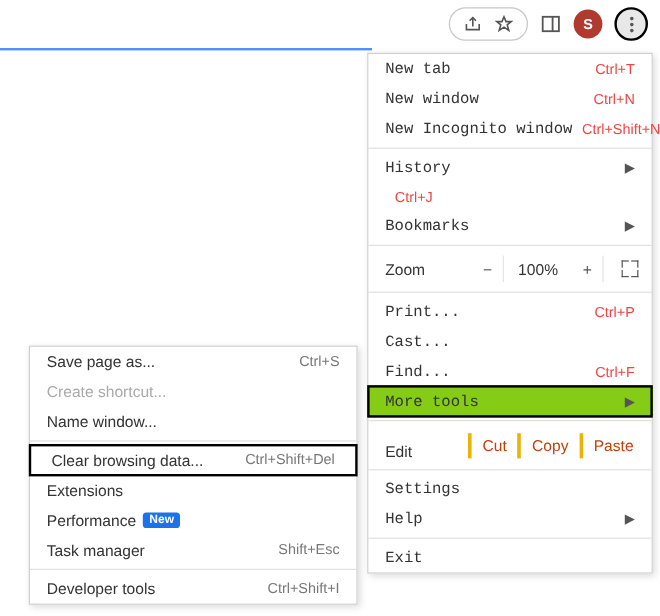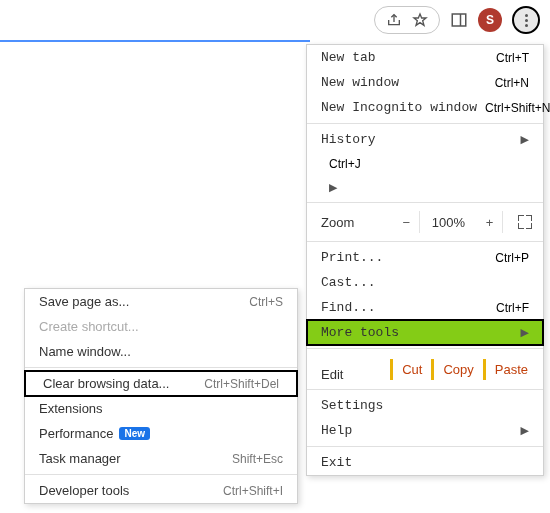--- a/index.html
+++ b/index.html
@@ -66,21 +66,21 @@
   .sep { height: 1px; background: #e0e0e0; margin: 3px 0; }
   .row {
     display: flex;
     align-items: center;
     justify-content: space-between;
     padding: 5px 14px;
     white-space: nowrap;
   }
   .row.item { cursor: default; }
   .row .label { flex: 1; font-family: Liberation Mono, monospace; }
-  .row .shortcut { color: #000000; font-size: 12px; margin-left: 8px; }
+  .row .shortcut { color: #ef4444; font-size: 12px; margin-left: 8px; }
   .row .arrow { color: #555; margin-left: 8px; font-size: 11px; }
   .row.highlight {
     background: #84cc16;
     border: 2px solid #000;
     margin: -1px -1px;
     padding: 4px 13px;
   }
   .zoom-row {
     display: flex;
     align-items: center;
@@ -124,21 +124,21 @@
     position: absolute;
     top: 288px;
     left: 24px;
     width: 274px;
     background: #fff;
     border: 1px solid #d0d0d0;
     box-shadow: 2px 2px 6px rgba(0,0,0,0.15);
   }
   .subrow {
     display: flex;
-    align-items: flex-end;
+    align-items: flex-start;
     justify-content: space-between;
     padding: 5px 14px;
   }
   .subrow .label { flex: 1; display: flex; align-items: center; gap: 6px; }
   .subrow .shortcut { color: #777; font-size: 12px; }
   .subrow.disabled .label { color: #aaa; }
   .subrow.boxed {
     border: 2px solid #000;
     margin: -1px -1px;
     padding: 4px 17px;
@@ -201,20 +201,21 @@
   </div>
   <div class="sep"></div>
   <div class="row item">
     <span class="label">History</span>
     <span class="arrow">▶</span>
   </div>
   <div class="row item">
     <span class="shortcut">Ctrl+J</span>
   </div>
   <div class="row item">
+    <span class="label">Bookmarks</span>
     <span class="arrow">▶</span>
   </div>
   <div class="sep"></div>
   <div class="zoom-row">
     <span class="zlabel">Zoom</span>
     <span class="zbtn">−</span>
     <span class="zpct">100%</span>
     <span class="zbtn">+</span>
     <span class="fs-icon"><span></span></span>
   </div>

